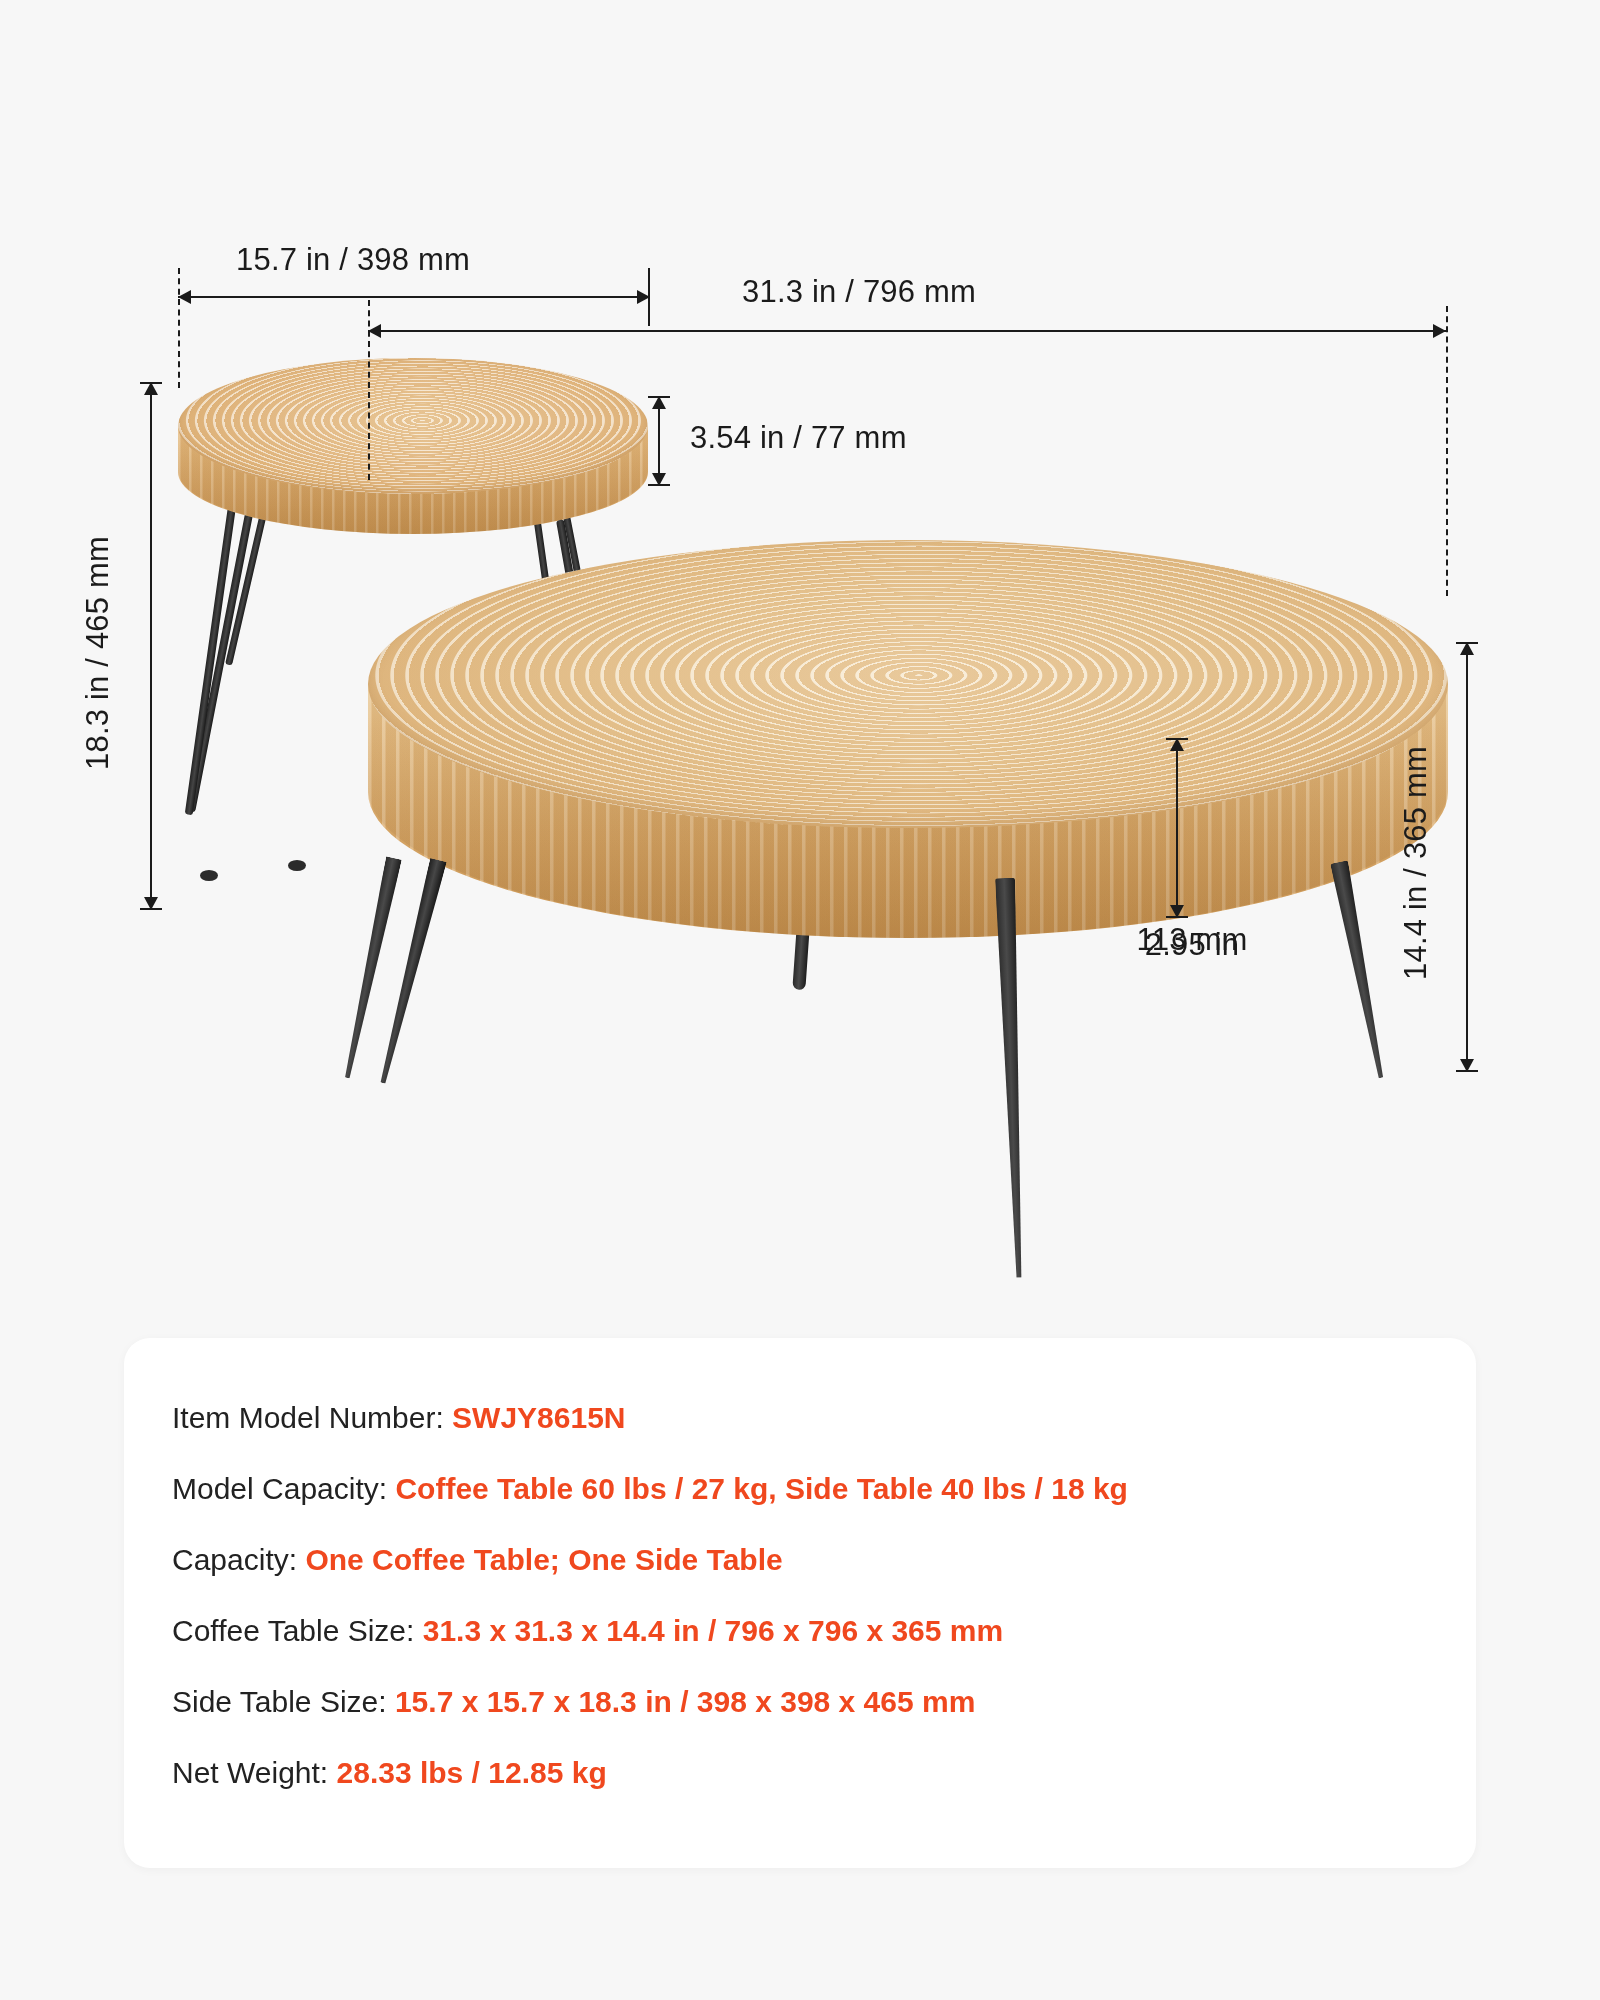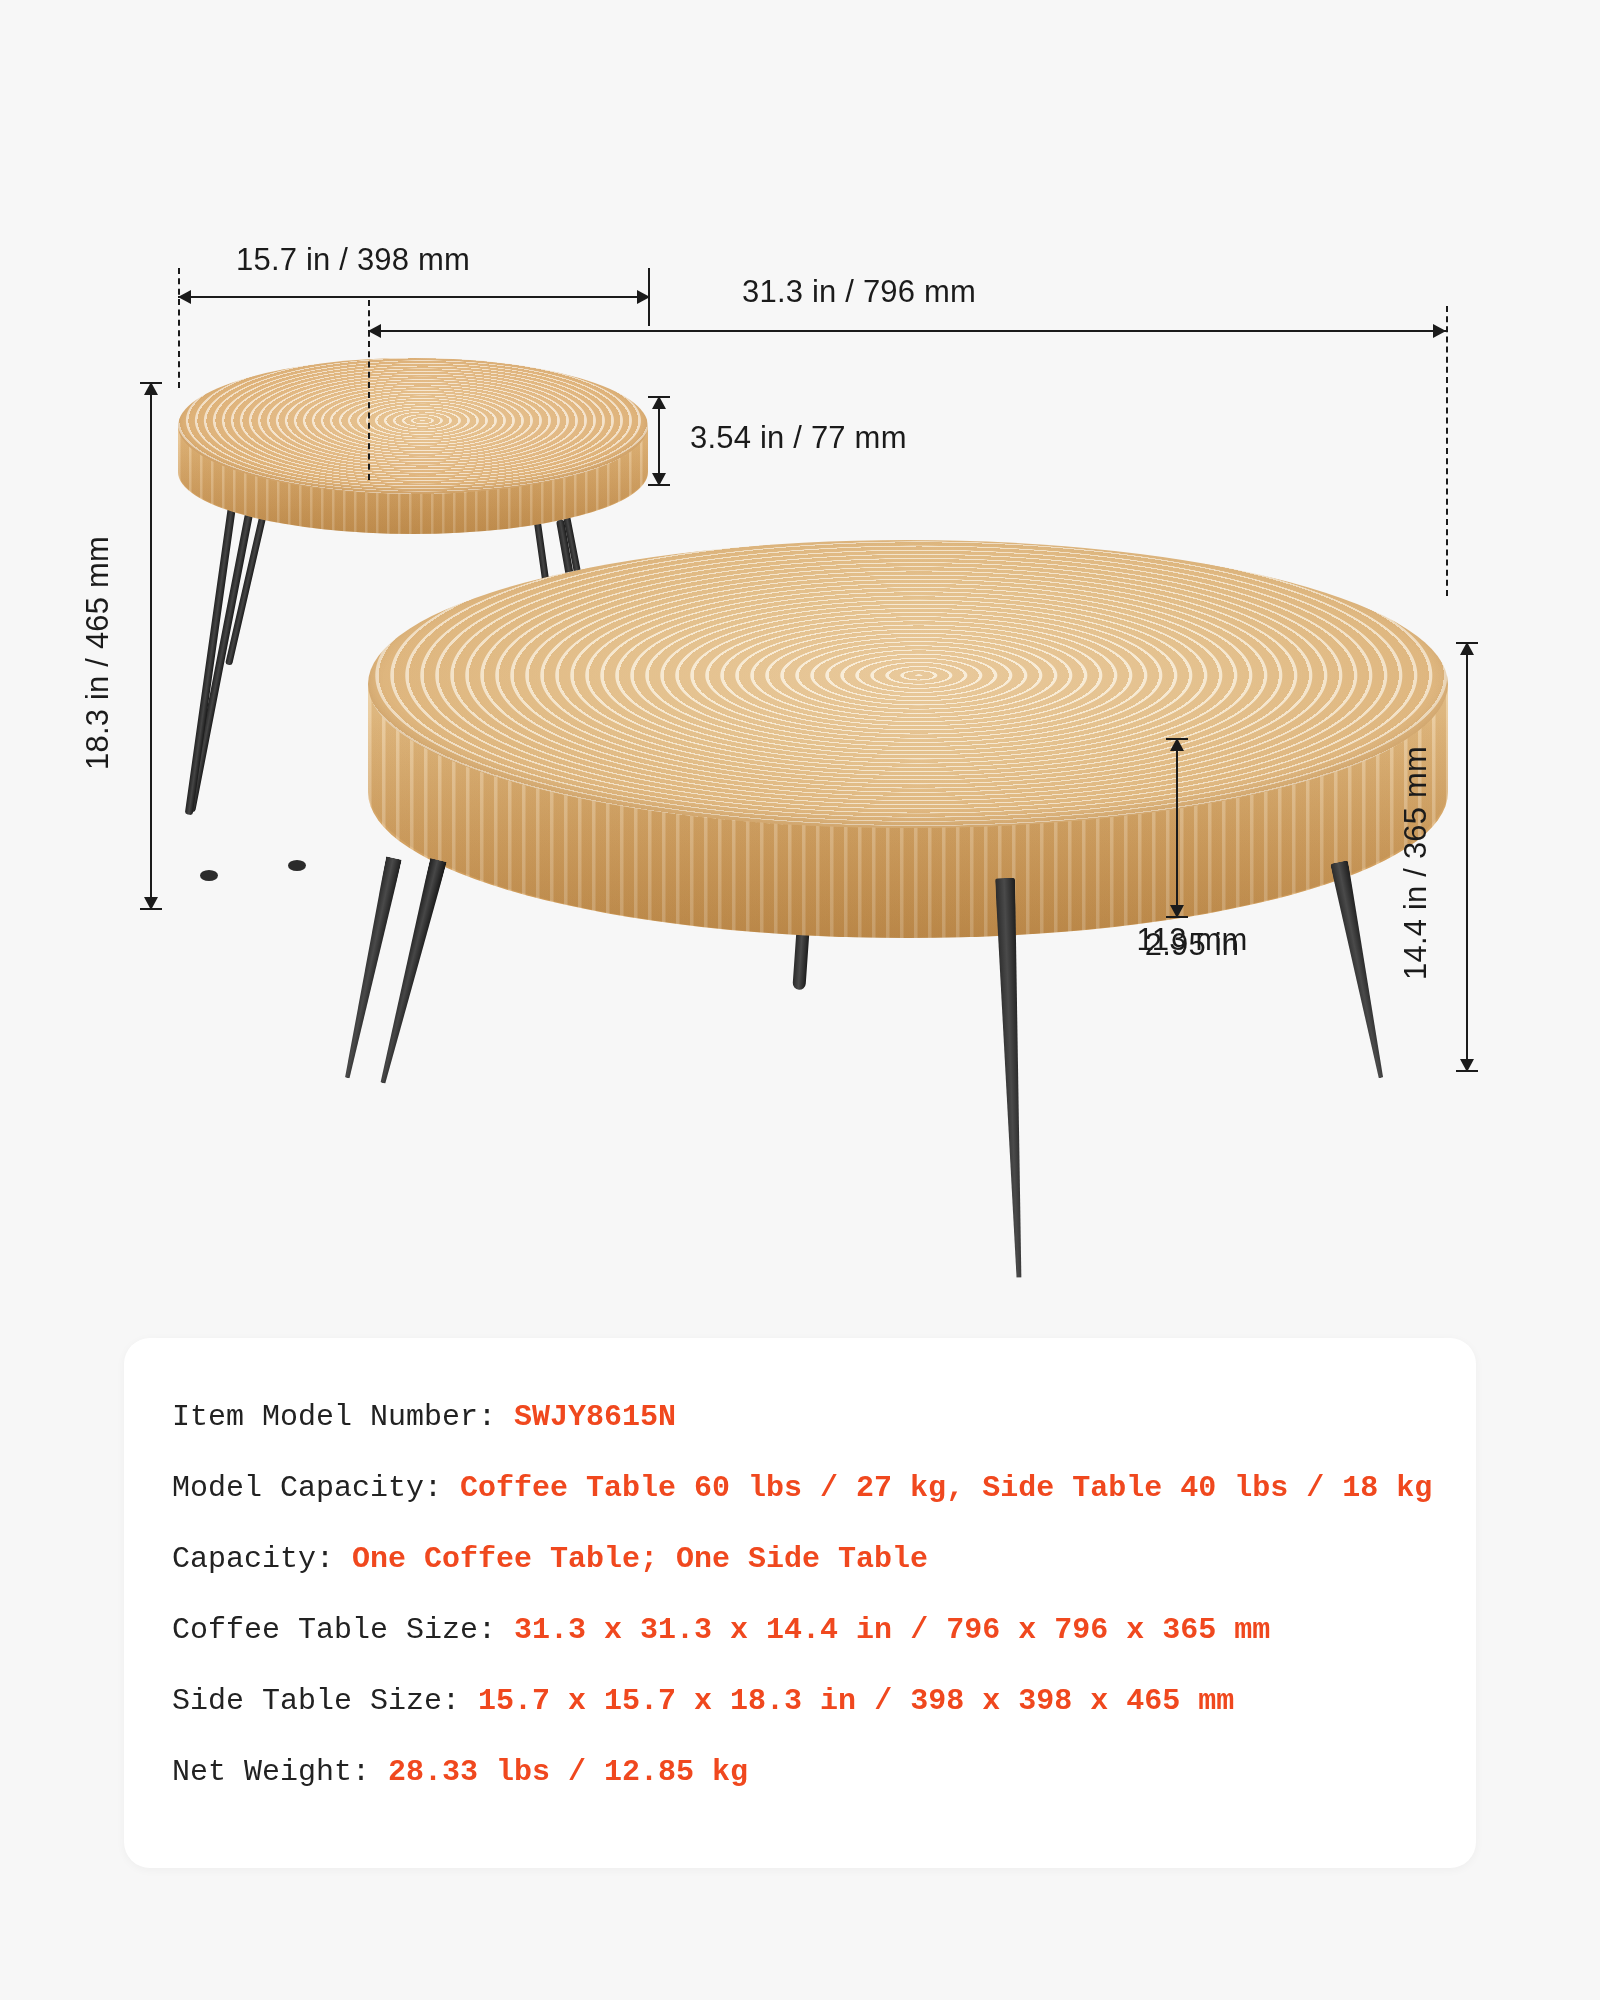--- a/index.html
+++ b/index.html
@@ -208,21 +208,20 @@
     position: absolute;
     left: 48px;
     top: 44px;
     right: 40px;
   }
   .spec-row {
     font-size: 30px;
     line-height: 71px;
     color: #1a1a1a;
     white-space: nowrap;
-    font-family: Liberation Mono, monospace;
   }
   .spec-label { color: #222222; }
   .spec-value {
     color: #f0481e;
     font-weight: bold;
   }
 </style>
 </head>
 <body>
 

